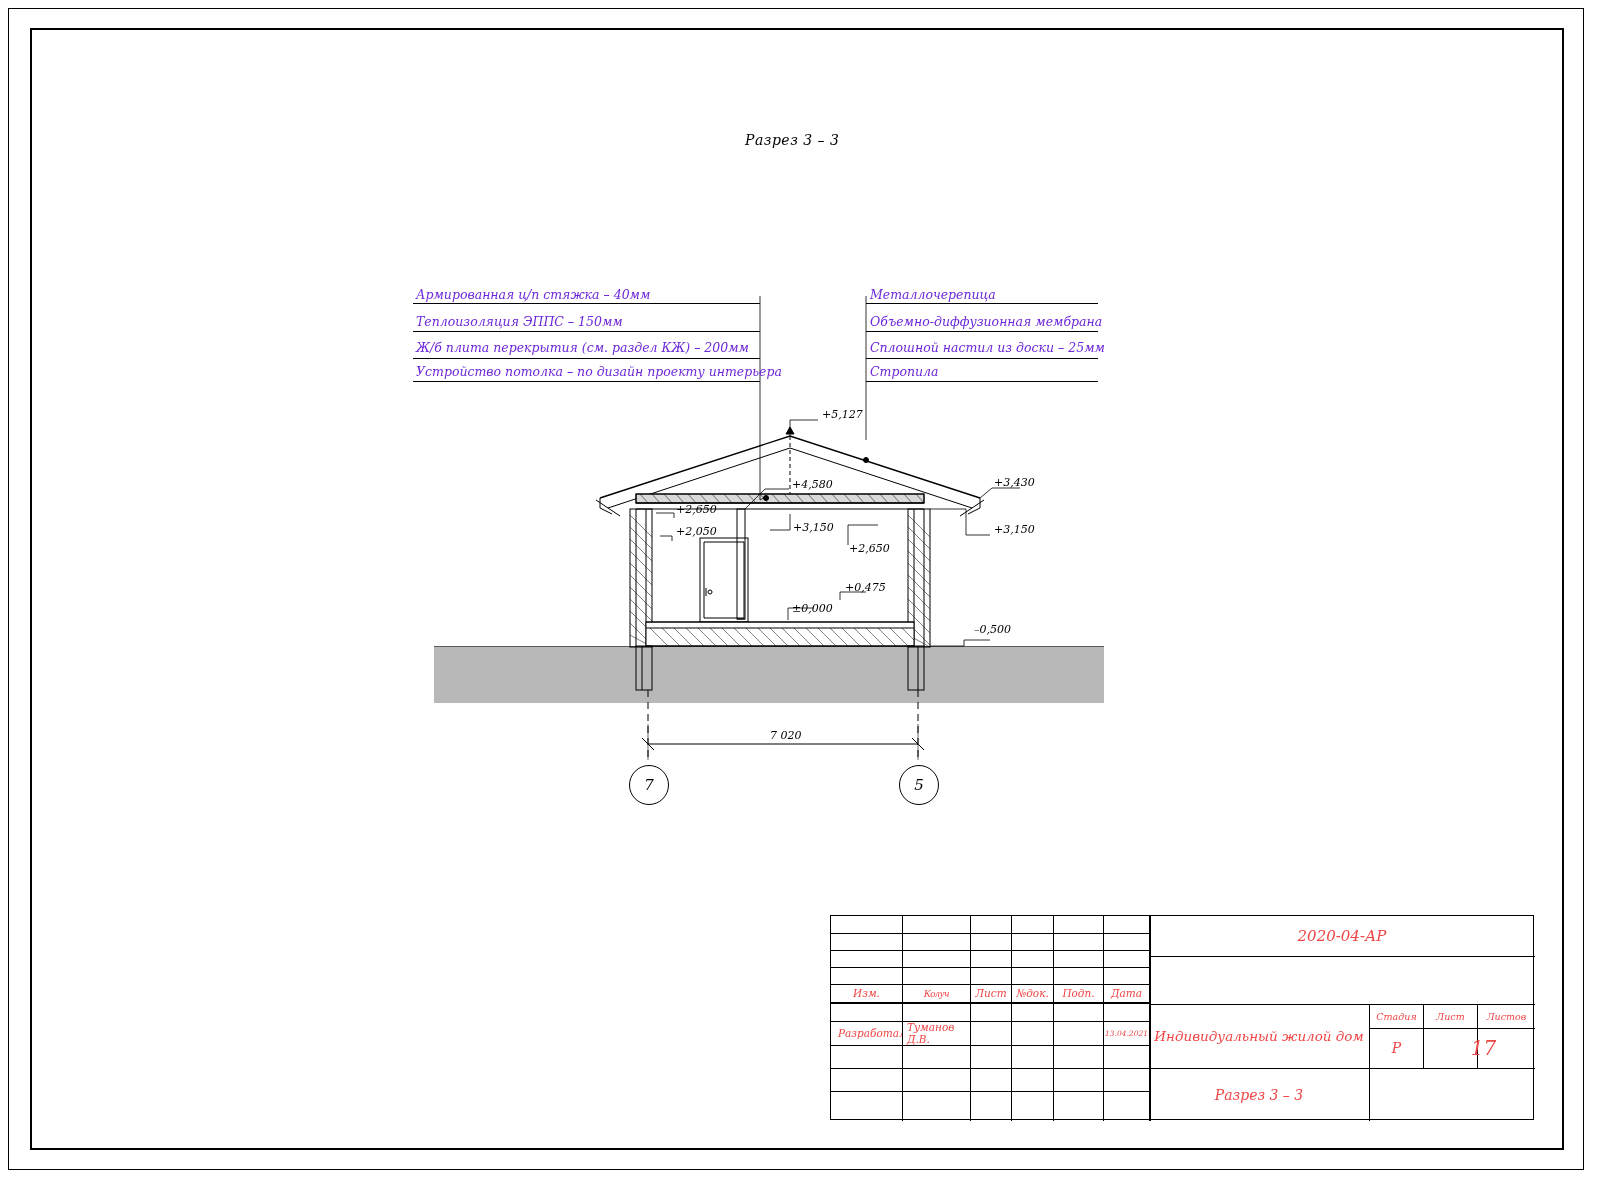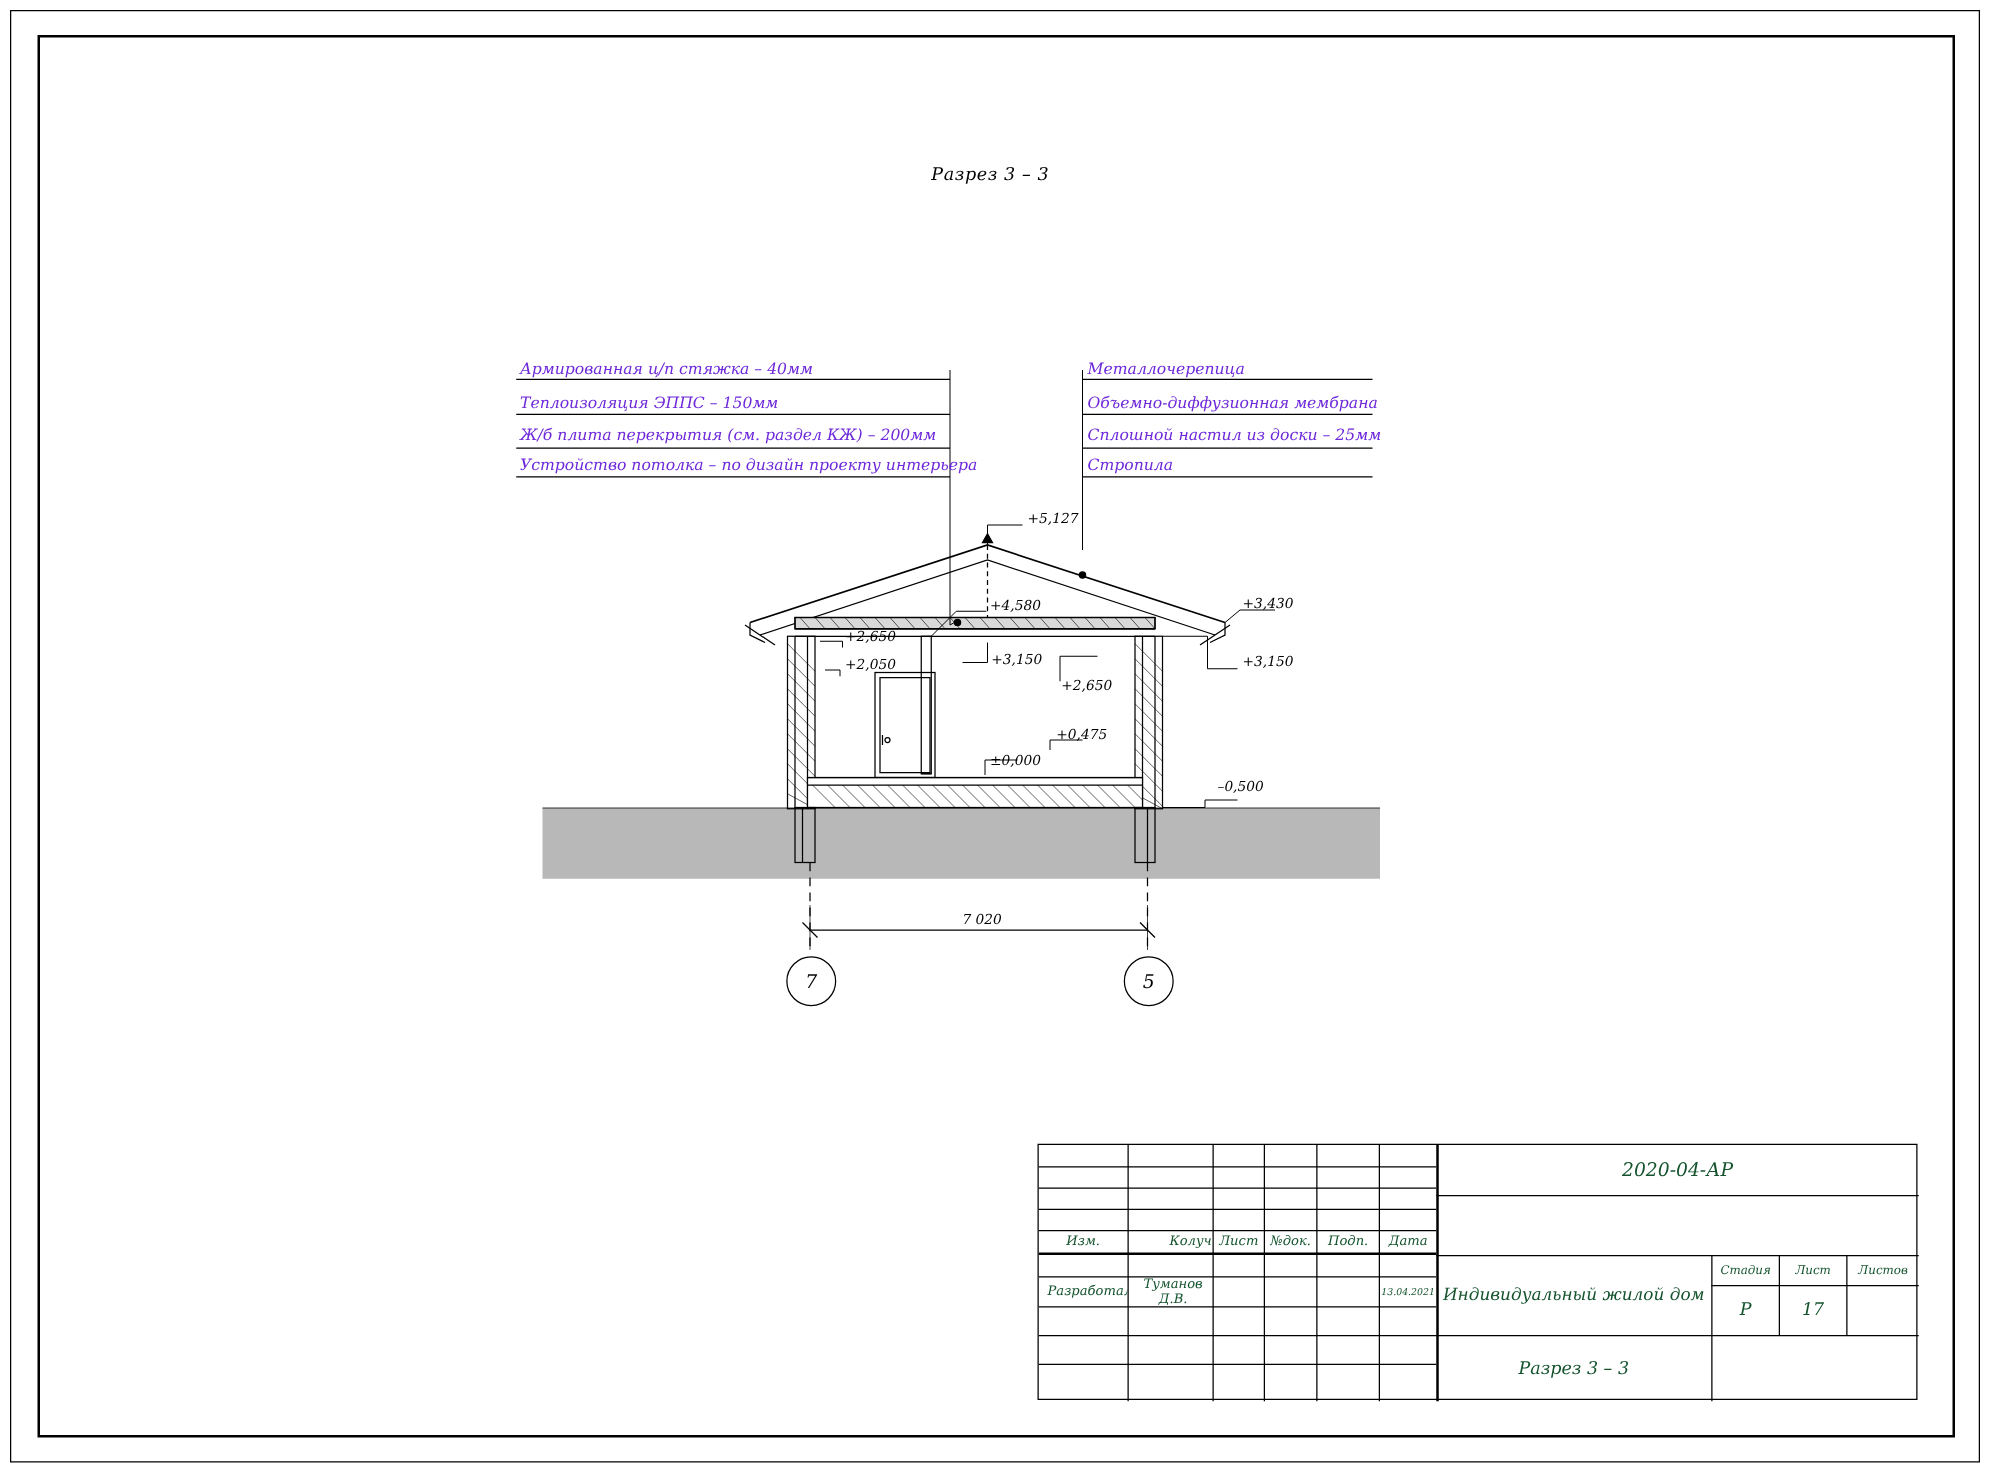--- a/index.html
+++ b/index.html
@@ -113,22 +113,21 @@
     box-sizing: border-box;
     background: #fff;
   }
   #stamp .cell {
     position: absolute;
     box-sizing: border-box;
     font-size: 10.5px;
     display: flex;
     align-items: center;
     justify-content: center;
-    text-align: center;
-    color: #14532d;
+    color: #ef4444;
     overflow: hidden;
   }
   #stamp .bline {
     position: absolute;
     background: #000;
   }
 </style>
 </head>
 <body>
 
@@ -290,36 +289,36 @@
     <div class="bline" style="left:318px; top:40px; width:386px; height:1px;"></div>
     <div class="bline" style="left:318px; top:88px; width:386px; height:1px;"></div>
     <div class="bline" style="left:318px; top:152px; width:386px; height:1px;"></div>
     <div class="bline" style="left:538px; top:88px; width:1px; height:64px;"></div>
     <div class="bline" style="left:538px; top:112px; width:166px; height:1px;"></div>
     <div class="bline" style="left:592px; top:88px; width:1px; height:64px;"></div>
     <div class="bline" style="left:646px; top:88px; width:1px; height:64px;"></div>
     <div class="bline" style="left:538px; top:152px; width:1px; height:53px;"></div>
 
     <div class="cell ital" style="left:0; top:68px; width:71px; height:18px;">Изм.</div>
-    <div class="cell ital" style="left:88px; top:68px; width:67px; height:18px;">Колуч</div>
+    <div class="cell ital" style="left:72px; top:68px; width:67px; height:18px;font-family:Liberation Serif, serif;">Колуч</div>
     <div class="cell ital" style="left:140px; top:68px; width:40px; height:18px;">Лист</div>
     <div class="cell ital" style="left:181px; top:68px; width:41px; height:18px;">№док.</div>
     <div class="cell ital" style="left:223px; top:68px; width:49px; height:18px;">Подп.</div>
     <div class="cell ital" style="left:273px; top:68px; width:45px; height:18px;">Дата</div>
 
     <div class="cell ital" style="left:2px; top:105px; width:69px; height:24px; justify-content:flex-start; padding-left:5px;">Разработал</div>
     <div class="cell ital" style="left:72px; top:105px; width:67px; height:24px; justify-content:flex-start; padding-left:4px;">Туманов Д.В.</div>
     <div class="cell ital" style="left:273px; top:105px; width:45px; height:24px; font-size:7.5px;">13.04.2021</div>
 
     <div class="cell ital" style="left:318px; top:0; width:386px; height:40px; font-size:15px;">2020-04-АР</div>
     <div class="cell ital" style="left:318px; top:88px; width:220px; height:64px; font-size:13.5px;">Индивидуальный жилой дом</div>
     <div class="cell ital" style="left:318px; top:152px; width:220px; height:53px; font-size:14px;">Разрез 3 – 3</div>
 
     <div class="cell ital" style="left:539px; top:88px; width:53px; height:24px; font-size:9.5px;">Стадия</div>
     <div class="cell ital" style="left:593px; top:88px; width:53px; height:24px; font-size:9.5px;">Лист</div>
     <div class="cell ital" style="left:647px; top:88px; width:57px; height:24px; font-size:9.5px;">Листов</div>
 
     <div class="cell ital" style="left:539px; top:112px; width:53px; height:40px; font-size:14px;">Р</div>
-    <div class="cell ital" style="left:593px; top:112px; width:53px; height:40px; font-size:14px;">17</div>
+    <div class="cell ital" style="left:626px; top:112px; width:53px; height:40px; font-size:20px;">17</div>
     <div class="cell ital" style="left:647px; top:112px; width:57px; height:40px; font-size:14px;"></div>
   </div>
 
 </div>
 
 </body></html>

